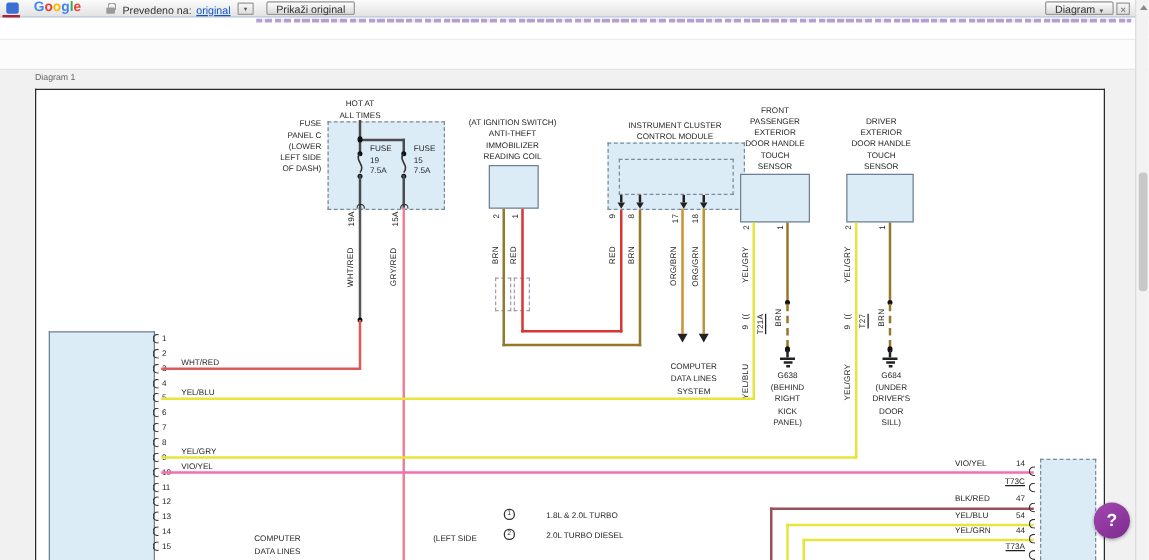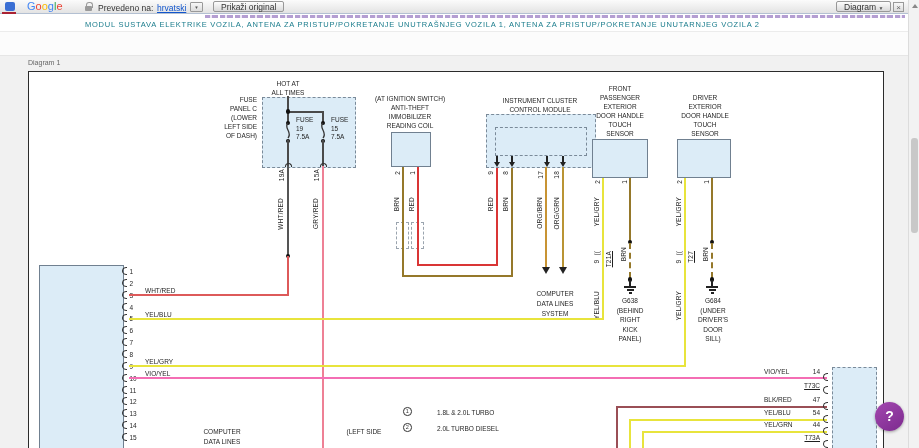--- a/index.html
+++ b/index.html
@@ -4,21 +4,21 @@
 <style>
   * { margin:0; padding:0; box-sizing:border-box; }
   html,body { width:919px; height:448px; overflow:hidden; }
   body { font-family:"Liberation Sans", sans-serif; background:#fff; }
   .screen { position:relative; width:919px; height:448px; background:#fff; overflow:hidden; }
   .abs { position:absolute; }
 
   
   .tbar { position:absolute; left:0; top:0; width:919px; height:14px;
           background:linear-gradient(#fbfbfb,#e3e3e3); border-bottom:1px solid #b3c0d2; z-index:30; }
-  .glogo { position:absolute; left:27px; top:0px; font-size:11px; font-weight:normal; letter-spacing:0px; }
+  .glogo { position:absolute; left:27px; top:0px; font-size:11px; font-weight:bold; letter-spacing:0px; }
   .tbtxt { position:absolute; top:3px; font-size:8.5px; color:#333; }
   .lang { color:#1155cc; text-decoration:underline; }
   .ddbox { position:absolute; top:2px; width:13px; height:10px; border:1px solid #999;
            background:linear-gradient(#f8f8f8,#dcdcdc); font-size:4.5px; color:#555;
            text-align:center; line-height:9px; border-radius:1px; }
   .btn { position:absolute; top:1px; height:11px; border:1px solid #989898; border-radius:2px;
          background:linear-gradient(#fdfdfd,#d9d9d9); font-size:8.5px; color:#333;
          padding:0 7px; line-height:10px; }
   .lock { position:absolute; left:85px; top:6px; width:7px; height:5px; background:#9a9a9a; border-radius:1px; }
   .lock:before { content:""; position:absolute; left:1px; top:-4px; width:5px; height:5px;
@@ -110,29 +110,28 @@
 <body>
 
 <div class="screen">
 
   <div class="tbar">
     <div class="corner-b"></div>
     <div class="corner-r"></div>
     <div class="glogo"><span style="color:#4285F4">G</span><span style="color:#EA4335">o</span><span style="color:#FBBC05">o</span><span style="color:#4285F4">g</span><span style="color:#34A853">l</span><span style="color:#EA4335">e</span></div>
     <div class="lock"></div>
     <div class="tbtxt" style="left:98px;">Prevedeno na:</div>
-    <div class="tbtxt lang" style="left:157px;">hrvatski</div>
+    <div class="tbtxt lang" style="left:157px;">original</div>
     <div class="ddbox" style="left:190px;"><span>▼</span></div>
     <div class="btn" style="left:213px;">Prikaži original</div>
     <div class="btn" style="left:836px;"><span>Diagram</span> <span style="font-size:5px;color:#555;">▼</span></div>
     <div class="closebox"><span>×</span></div>
   </div>
 
   <div class="pstrip"></div>
-  <div class="tealline">MODUL SUSTAVA ELEKTRIKE VOZILA, ANTENA ZA PRISTUP/POKRETANJE UNUTRAŠNJEG VOZILA 1, ANTENA ZA PRISTUP/POKRETANJE UNUTARNJEG VOZILA 2</div>
 
   <div class="toolbar">
     <div class="zoomc" style="left:687px;top:38px;">
         <span class="h"></span>
       </div>
     <div class="track"></div>
     <div class="sdot"></div>
     <div class="zoomc" style="left:763px;top:38px;">
         <span class="h"></span>
         <span class="v"></span>

